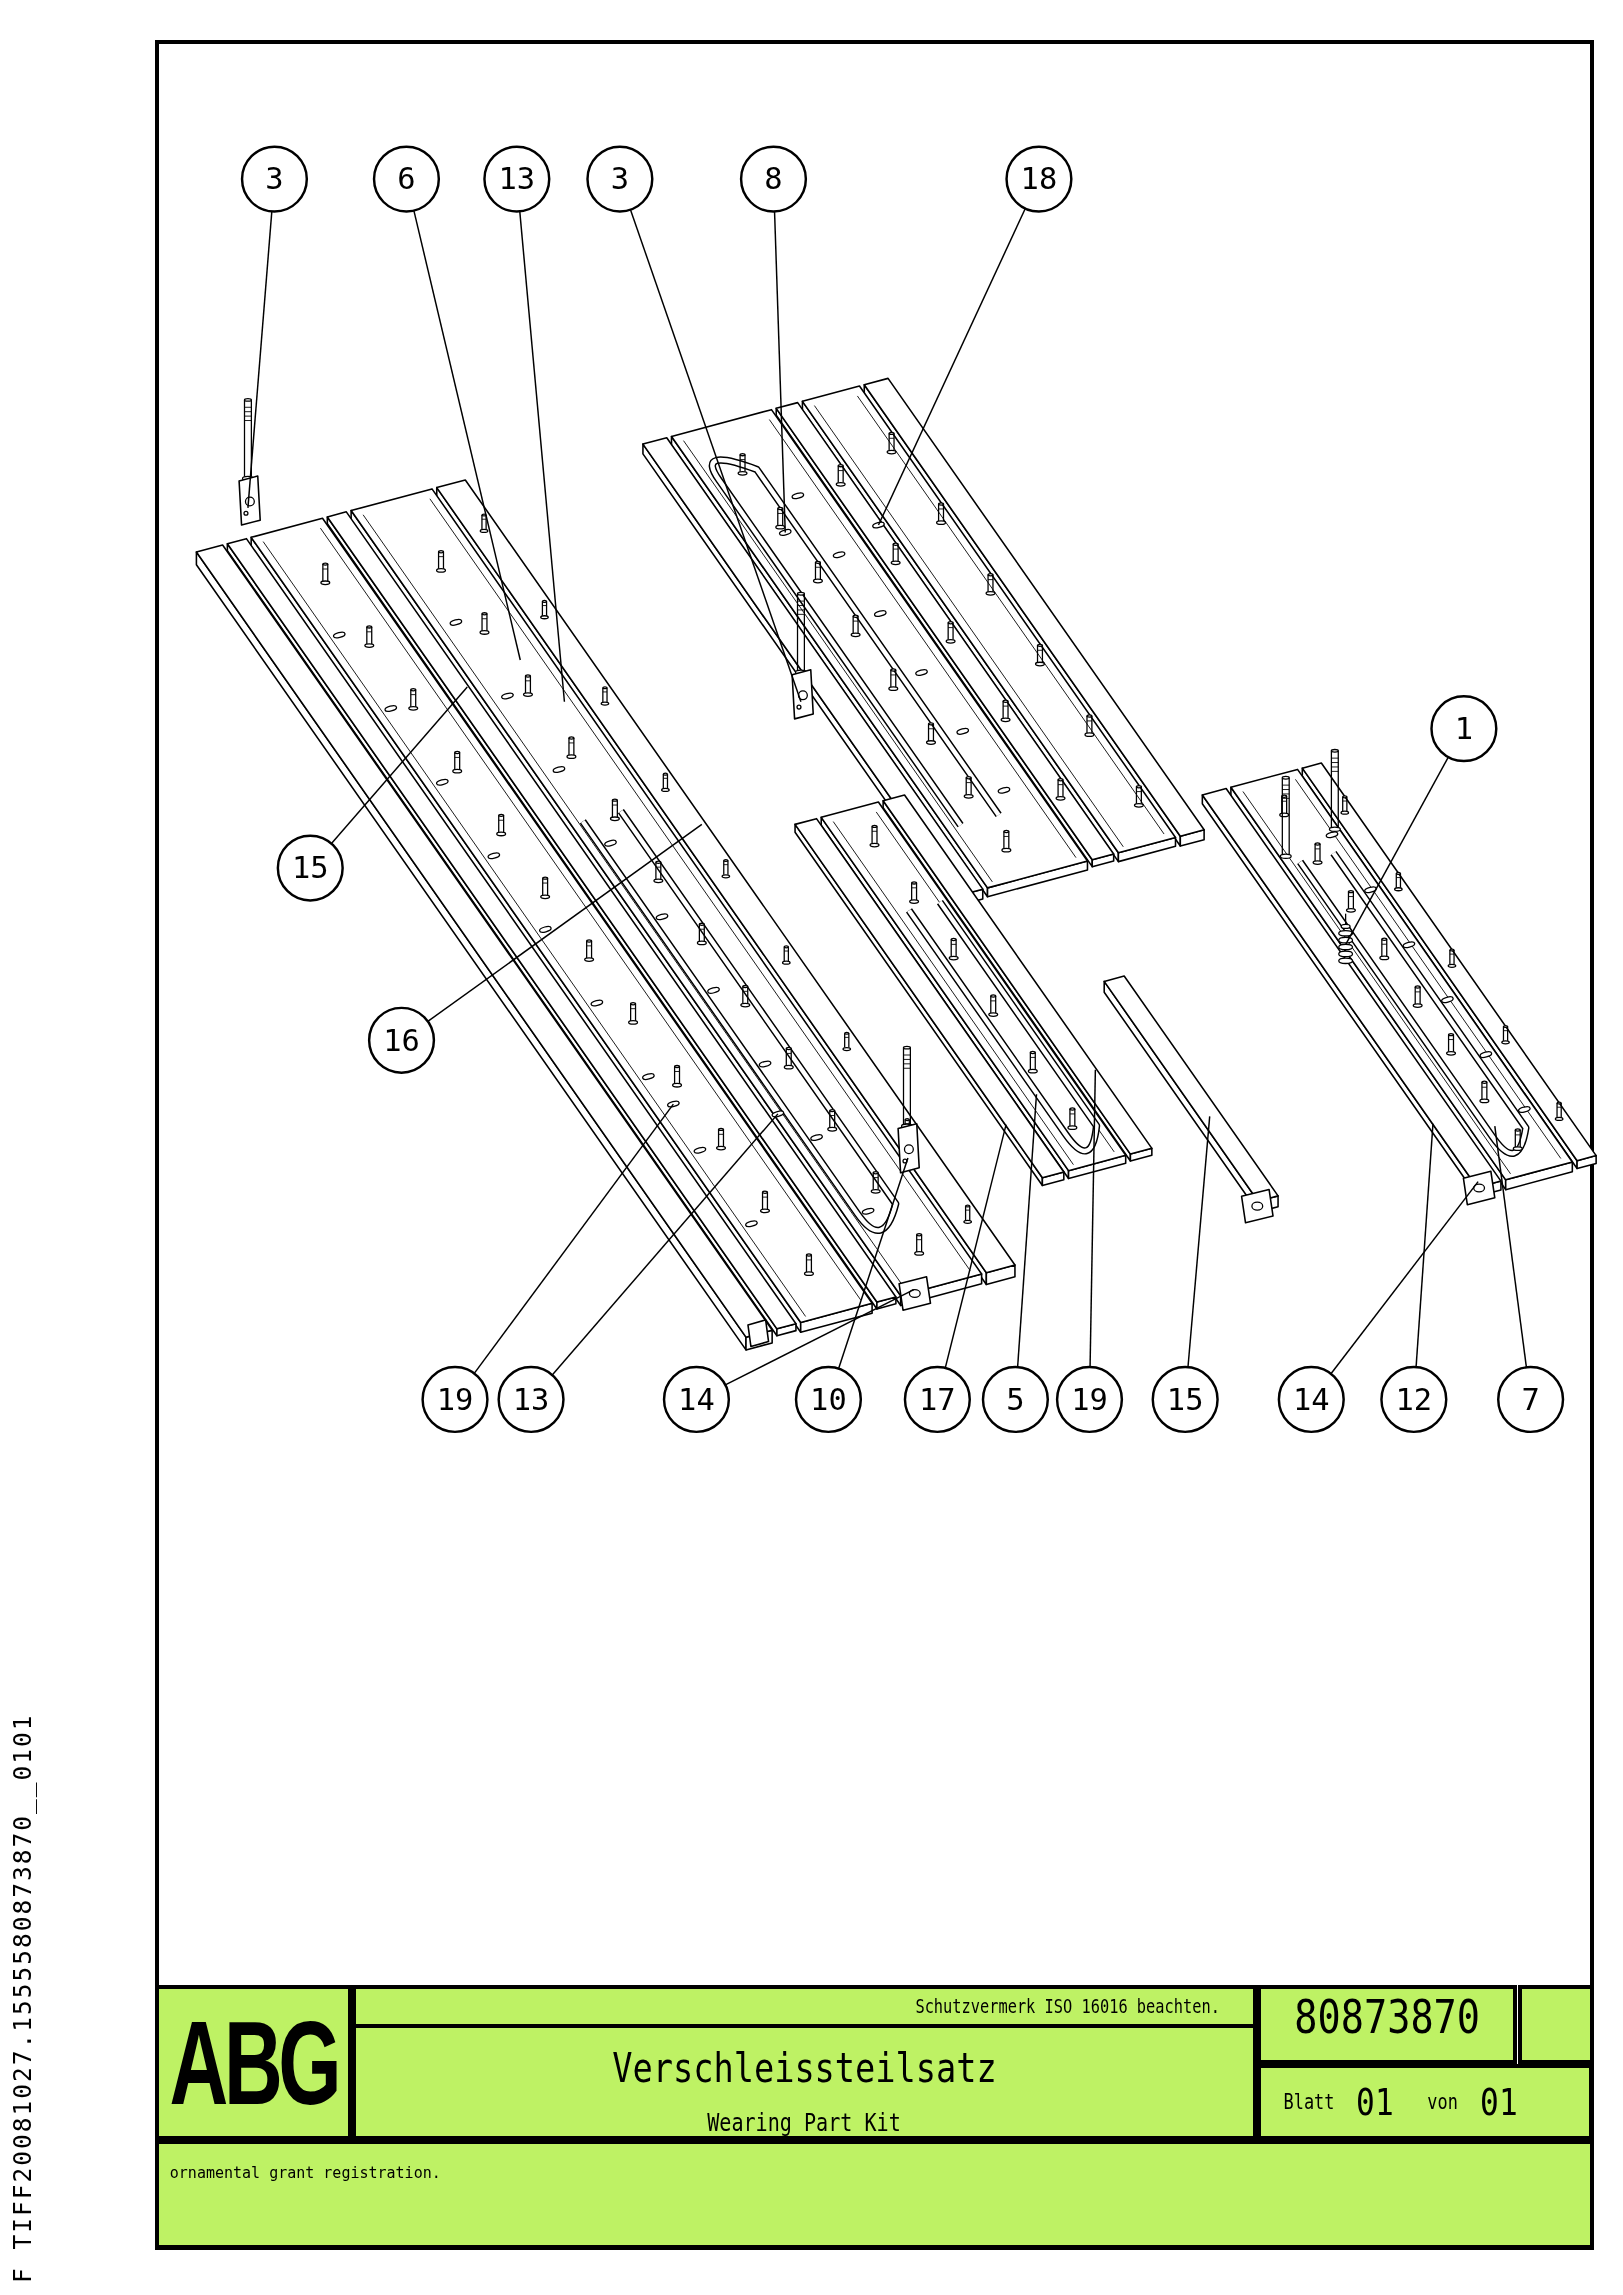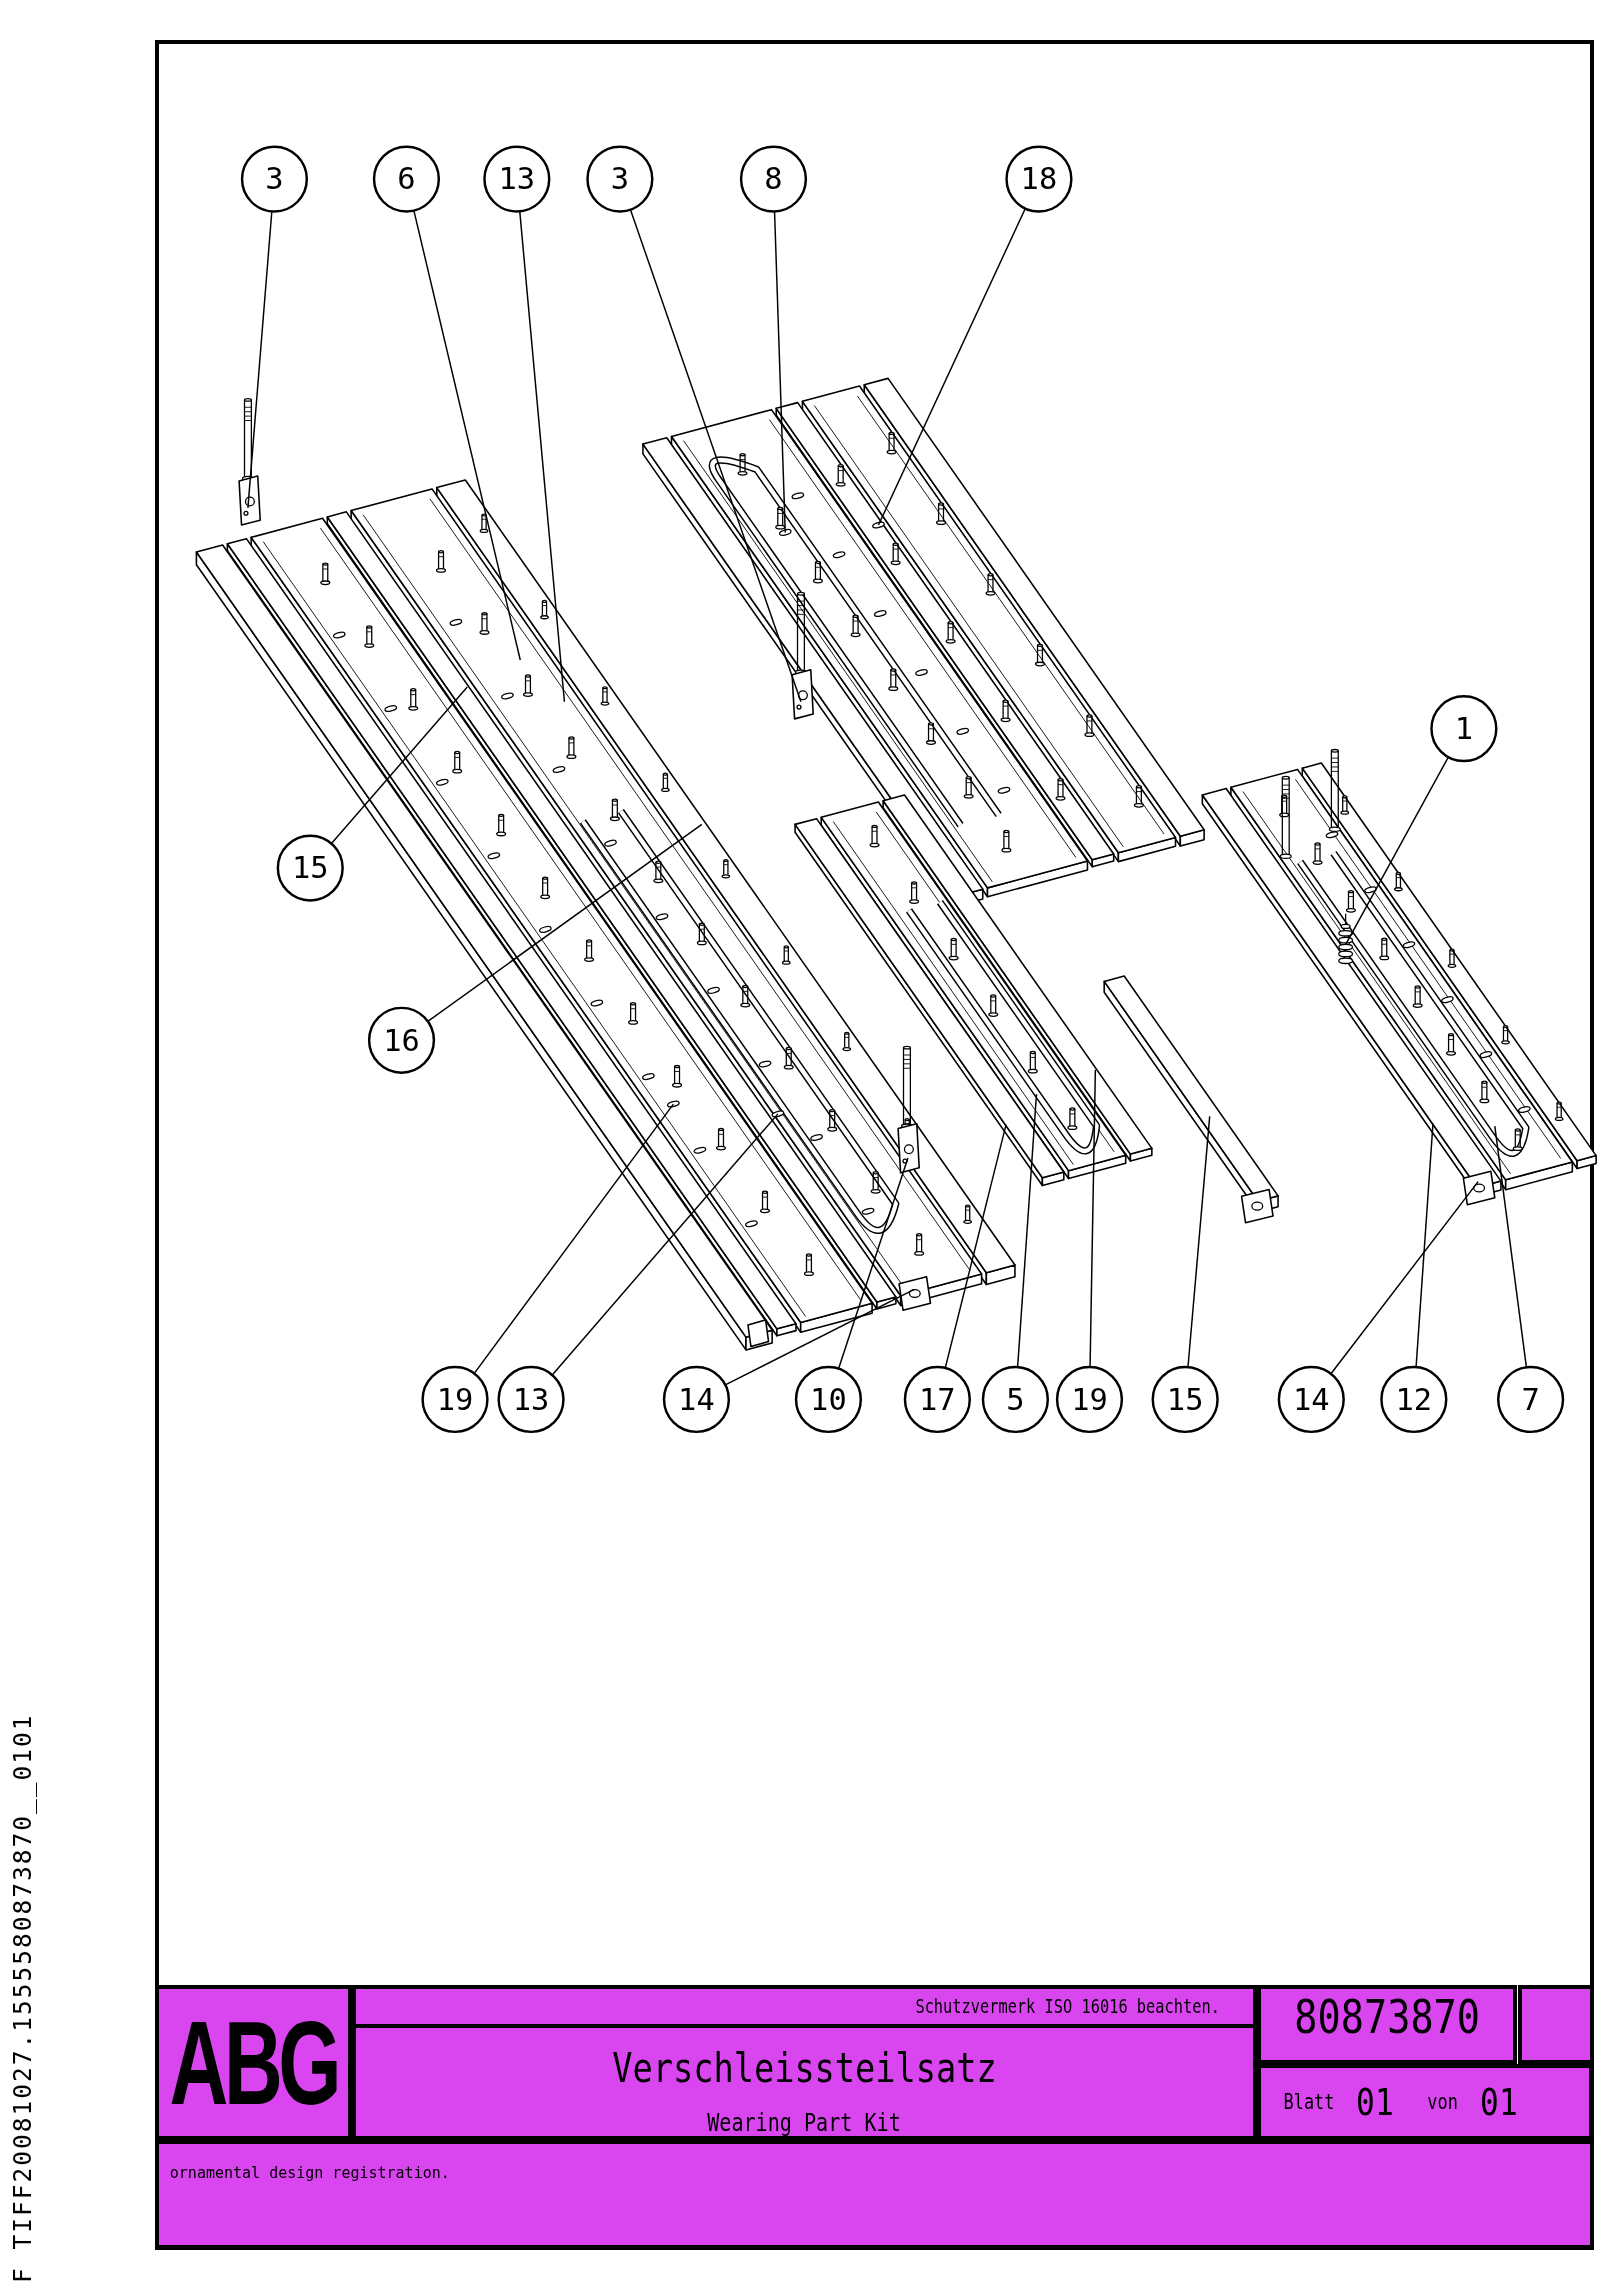--- a/index.html
+++ b/index.html
@@ -13,21 +13,21 @@
   .tln{fill:none;stroke:#000;stroke-width:1.8;}
   .hln{fill:#fff;stroke:#000;stroke-width:2.6;}
   .tubeO{fill:none;stroke:#000;stroke-width:15;stroke-linejoin:round;}
   .tubeI{fill:none;stroke:#fff;stroke-width:9;stroke-linejoin:round;}
   .leader{stroke:#000;stroke-width:3;fill:none;}
   .balloon{fill:#fff;stroke:#000;stroke-width:5;}
   .bnum{font-family:"DejaVu Sans Mono",monospace;font-size:62px;text-anchor:middle;fill:#000;}
   
   #sidetext{left:7.9px;top:2283px;transform:rotate(-90deg);transform-origin:0 0;font-size:24.5px;letter-spacing:2px;white-space:nowrap;}
   
-  .cell{border:4.4px solid #000;background:#d946ef;}
+  .cell{border:4.4px solid #000;background:#bef264;}
   #abgcell{left:155px;top:1985px;width:197px;height:155px;display:flex;align-items:center;justify-content:center;}
   .abg{font-family:"Liberation Sans",sans-serif;font-weight:900;font-size:110px;letter-spacing:-5.9px;transform:scaleX(.74) scaleY(1.08);}
   #midcell{left:352px;top:1985px;width:905px;height:155px;padding:0;}
   #note{height:35px;line-height:35px;border-bottom:4.4px solid #000;text-align:right;font-size:18.7px;}
   #tde{margin-top:16px;text-align:center;font-size:41px;}
   #ten{margin-top:16px;text-align:center;font-size:24.5px;}
   .squeeze{display:inline-block;transform:scaleX(.82);transform-origin:center;white-space:nowrap;}
   #numcell{left:1257px;top:1985px;width:260px;height:79px;display:flex;align-items:flex-start;justify-content:center;font-size:47px;}
   #numspacer{left:1518px;top:1985px;width:76px;height:79px;}
   #sheetcell{left:1257px;top:2064px;width:336px;height:76px;display:flex;align-items:center;padding-left:16.7px;}
@@ -697,15 +697,15 @@
   <span class="lbl squeeze">Blatt</span>
   <span class="sp1"></span>
   <span class="big squeeze">01</span>
   <span class="sp2"></span>
   <span class="lbl squeeze">von</span>
   <span class="sp3"></span>
   <span class="big squeeze">01</span>
 </div>
 
 <div id="disccell" class="abs cell">
-  <div>ornamental design registration.</div>
+  <div>ornamental grant registration.</div>
 </div>
 
 
 </body></html>

